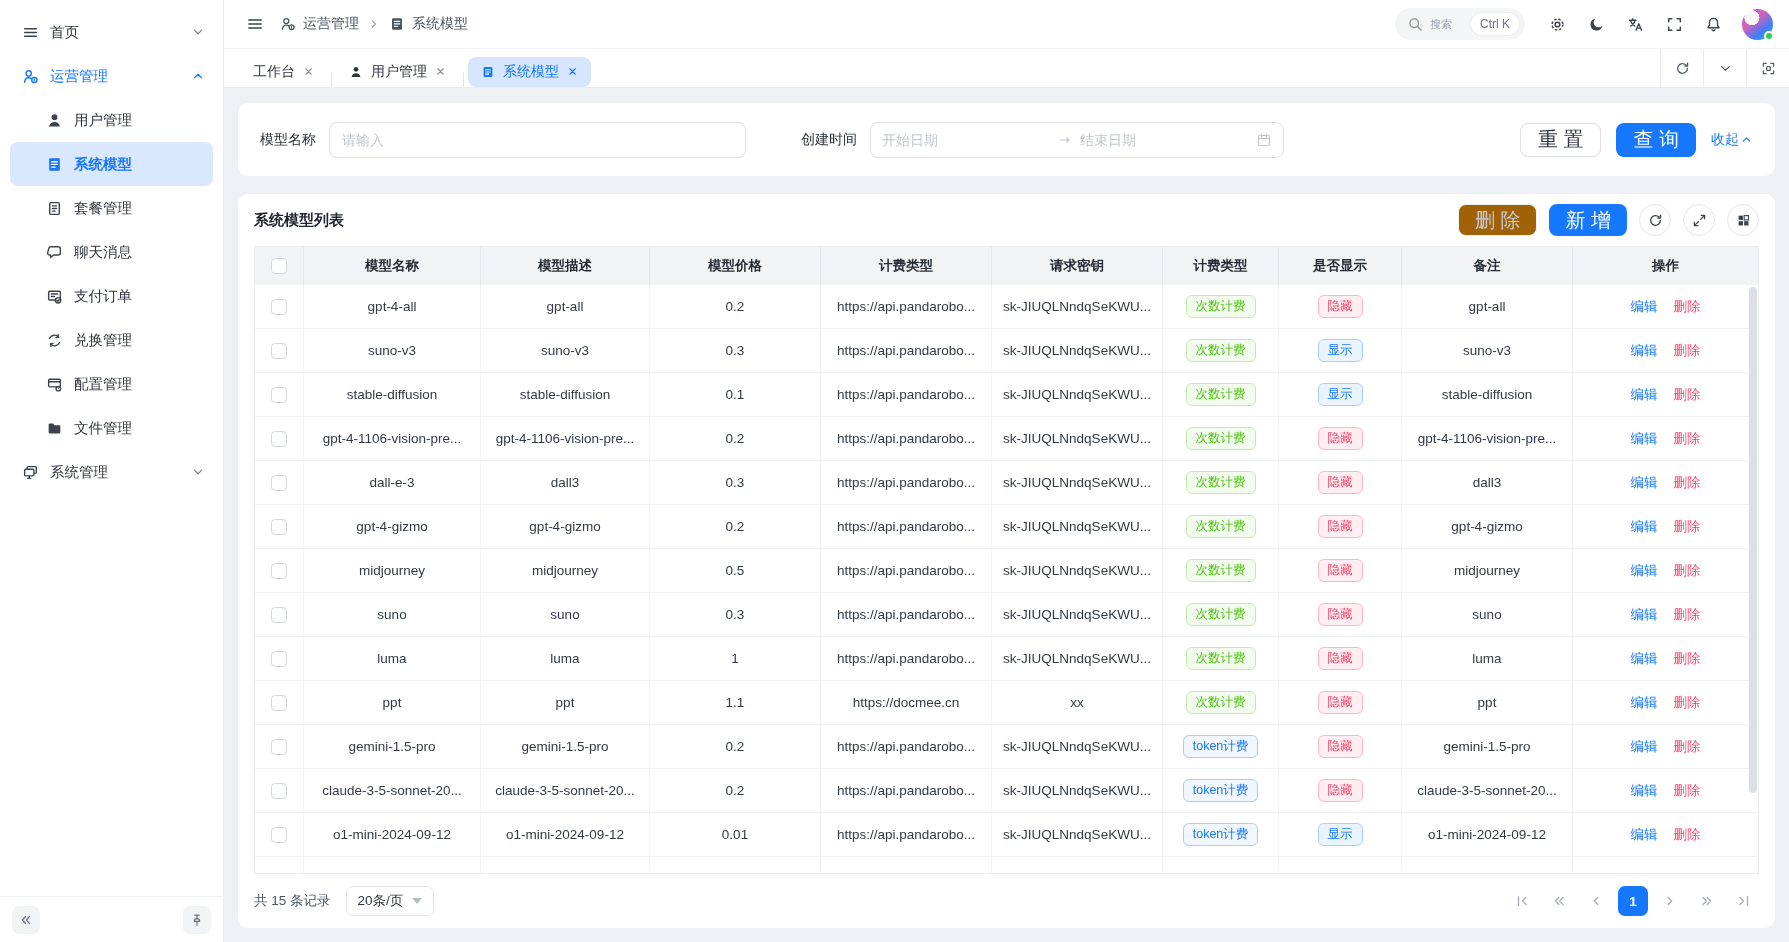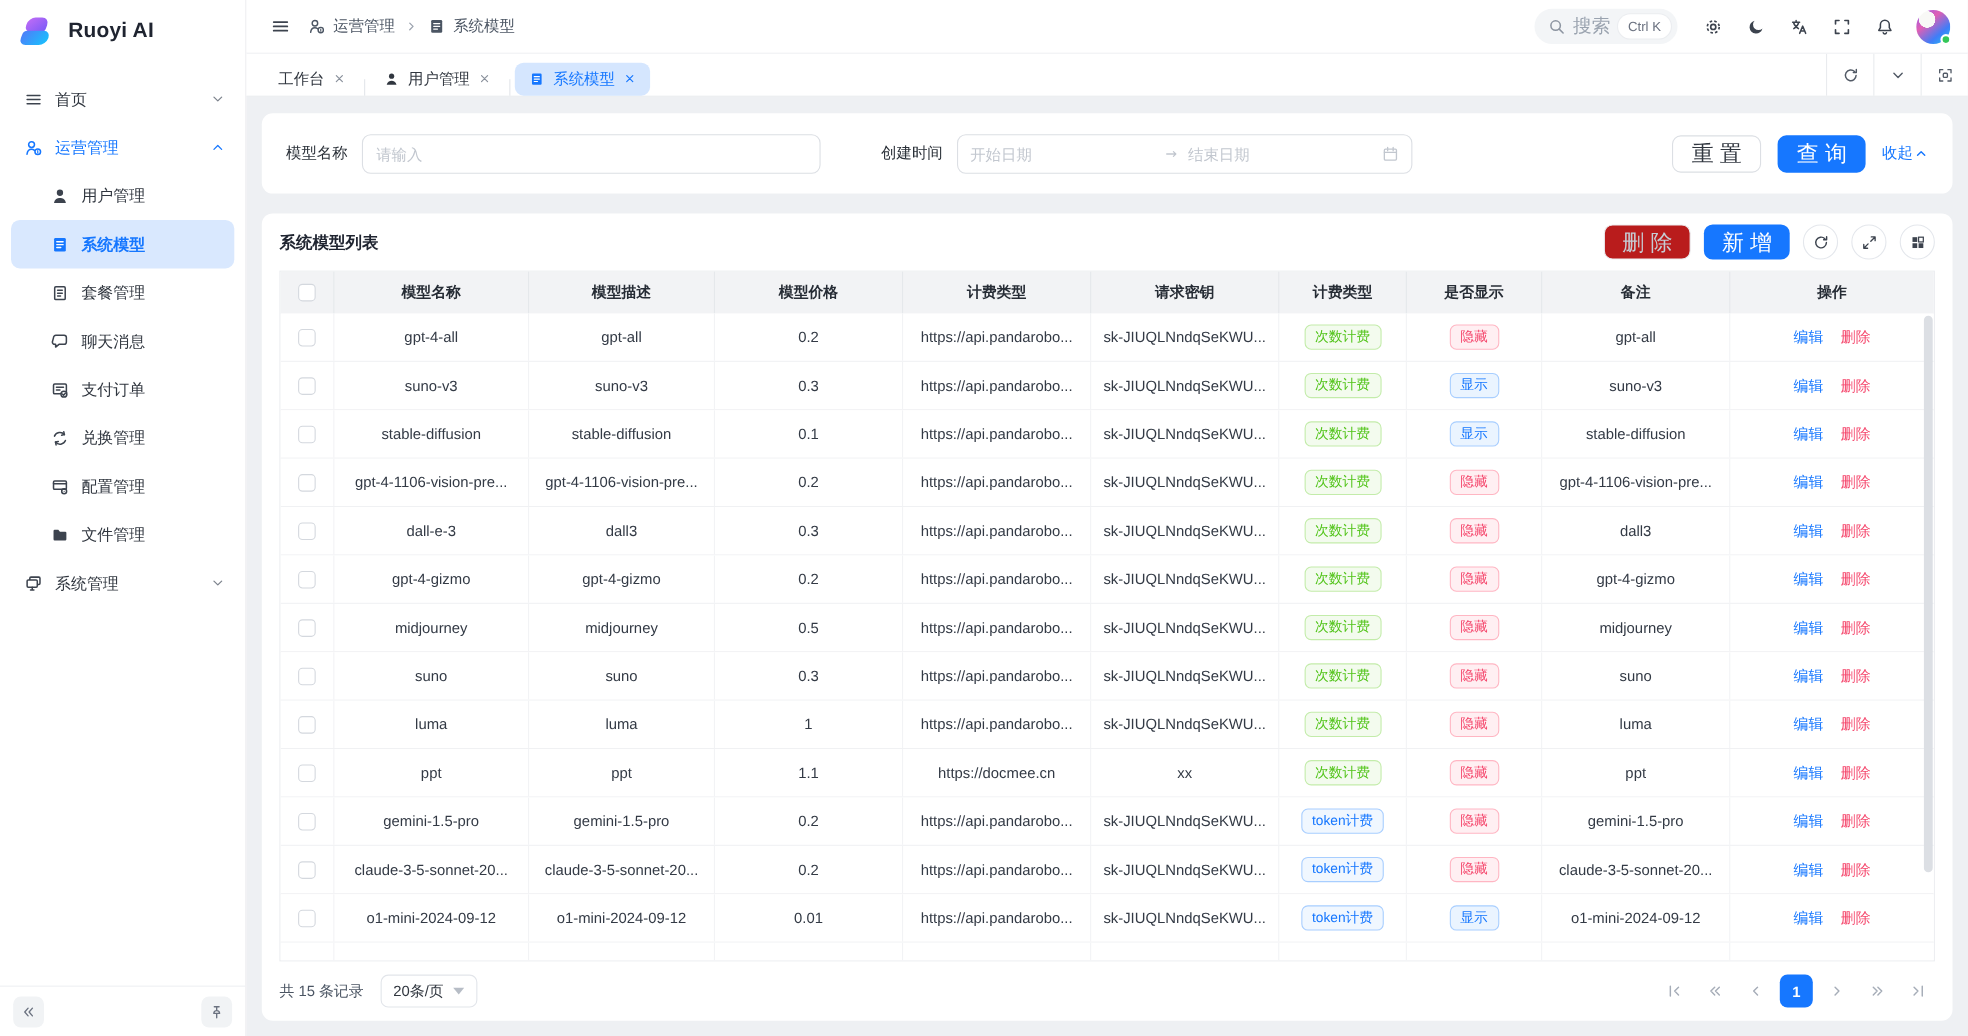--- a/index.html
+++ b/index.html
@@ -49,21 +49,21 @@
   .hamburger svg{width:18px;height:18px;}
   .breadcrumb{display:flex;align-items:center;gap:9px;font-size:14px;color:#4b5563;}
   .crumb{display:flex;align-items:center;gap:7px;}
   .crumb .icon{color:#4b5563;}
   .crumb-sep{color:#9ca3af;}
   .crumb-sep svg{width:12px;height:12px;}
   .topbar-right{margin-left:auto;display:flex;align-items:center;gap:6px;}
   .search-pill{width:130px;height:32px;border-radius:16px;background:#f3f5f7;display:flex;align-items:center;
     gap:7px;padding:0 5px 0 12px;color:#9aa3af;margin-right:10px;cursor:pointer;}
   .search-pill .icon{color:#8d95a1;}
-  .search-pill input{border:none;outline:none;background:transparent;width:34px;font-size:17px;color:#0f172a;
+  .search-pill input{border:none;outline:none;background:transparent;width:34px;font-size:11px;color:#0f172a;
     font-family:inherit;}
   .search-pill input::placeholder{color:#9aa3af;}
   .kbd{background:#fff;border-radius:12px;padding:4px 9px;font-size:12px;color:#6b7280;box-shadow:0 0 0 1px #ebedf0;}
   .tb-icon{width:33px;height:33px;display:flex;align-items:center;justify-content:center;color:#3c434e;
     border-radius:8px;cursor:pointer;}
   .tb-icon svg{width:17px;height:17px;}
   .avatar{position:relative;width:31px;height:31px;border-radius:50%;margin-left:6px;cursor:pointer;
     background:radial-gradient(circle at 32% 28%,#f8f8f6 0 24%,transparent 25%),
       linear-gradient(140deg,#8a5cf5 0%,#e05fb4 35%,#3f7df8 70%,#24c4f0 100%);}
   .avatar .dot{position:absolute;right:-1px;bottom:-1px;width:10px;height:10px;border-radius:50%;
@@ -110,21 +110,21 @@
   .link-collapse{color:var(--primary);font-size:14px;display:flex;align-items:center;gap:1px;cursor:pointer;font-weight:500;}
   .link-collapse svg{width:13px;height:13px;}
 
   
   .table-card{background:#fff;border-radius:10px;flex:1;display:flex;flex-direction:column;
     padding:0 16px;min-height:0;}
   .tc-head{height:52px;display:flex;align-items:center;flex:none;}
   .tc-title{font-size:15px;font-weight:600;color:#1f2430;}
   .tc-actions{margin-left:auto;display:flex;align-items:center;gap:12px;}
   .btn-sm{height:32px;padding:0 16px;}
-  .btn-disabled{background:#b91c1c;border:1px solid #edeff2;color:#c6ccd4;cursor:not-allowed;}
+  .btn-disabled{background:#a16207;border:1px solid #edeff2;color:#c6ccd4;cursor:not-allowed;}
   .icon-circle{width:32px;height:32px;border-radius:50%;border:1px solid #e4e7ec;display:flex;align-items:center;
     justify-content:center;color:#3c434e;cursor:pointer;background:#fff;}
   .icon-circle svg{width:15px;height:15px;}
 
   .tbl{--cols:49px 177px 169px 171px 171px 171px 116px 123px 171px minmax(0,1fr);
     border:1px solid #ebedf0;position:relative;flex:none;}
   .thead{display:grid;grid-template-columns:var(--cols);background:#f2f3f5;height:38px;}
   .th{display:flex;align-items:center;justify-content:center;border-right:1px solid #e5e8eb;
     font-weight:700;font-size:13.5px;color:#262c35;overflow:hidden;white-space:nowrap;}
   .th:last-child{border-right:none;}
@@ -156,27 +156,20 @@
   .pg-btn svg{width:14px;height:14px;}
   .pg-current{width:30px;height:30px;background:var(--primary);color:#fff;border-radius:7px;font-size:13.5px;
     font-weight:600;display:flex;align-items:center;justify-content:center;cursor:pointer;}
 </style>
 </head>
 <body>
 
 <div class="app">
 
   <aside class="sidebar">
-    <div class="logo-row">
-      <div class="logo-mark">
-          <i class="l1"></i>
-          <i class="l2"></i>
-        </div>
-      <div class="brand">Ruoyi AI</div>
-    </div>
     <nav class="menu">
         <div class="m-item">
           <span class="icon ">
             <svg viewBox="0 0 16 16" fill="none" stroke="currentColor" stroke-width="1.3" stroke-linecap="round" stroke-linejoin="round">
               <path d="M2.5 4.5h11M2.5 8h11M2.5 11.5h11"></path>
             </svg>
           </span>
           <span class="grow">首页</span>
           <span class="icon chev">
             <svg viewBox="0 0 16 16" fill="none" stroke="currentColor" stroke-width="1.3" stroke-linecap="round" stroke-linejoin="round">

